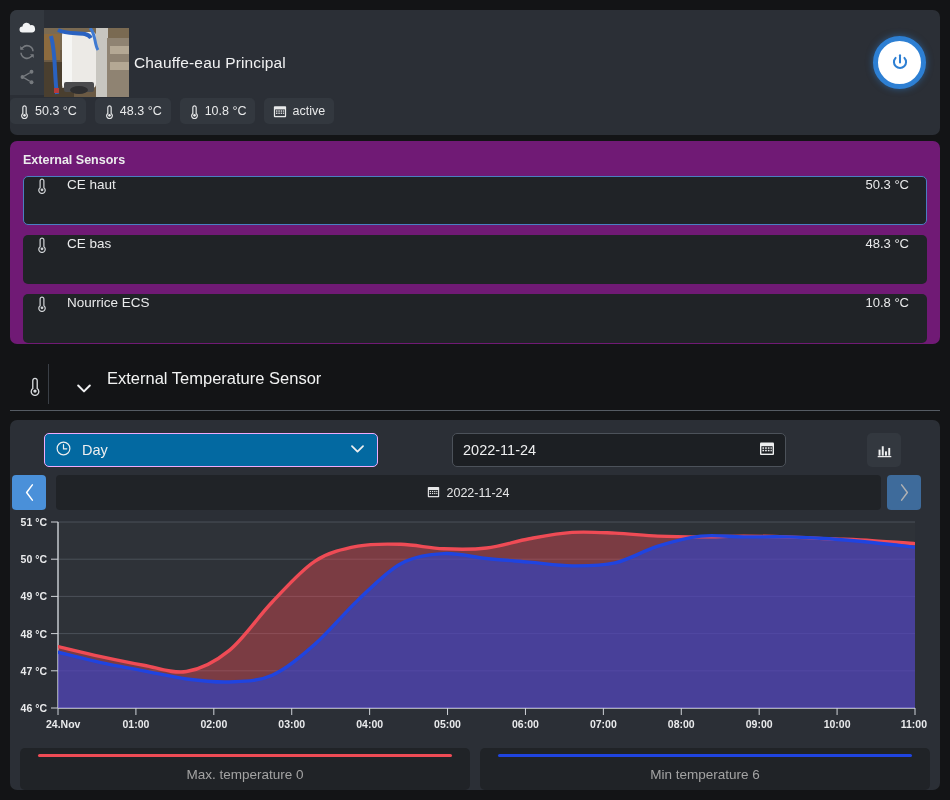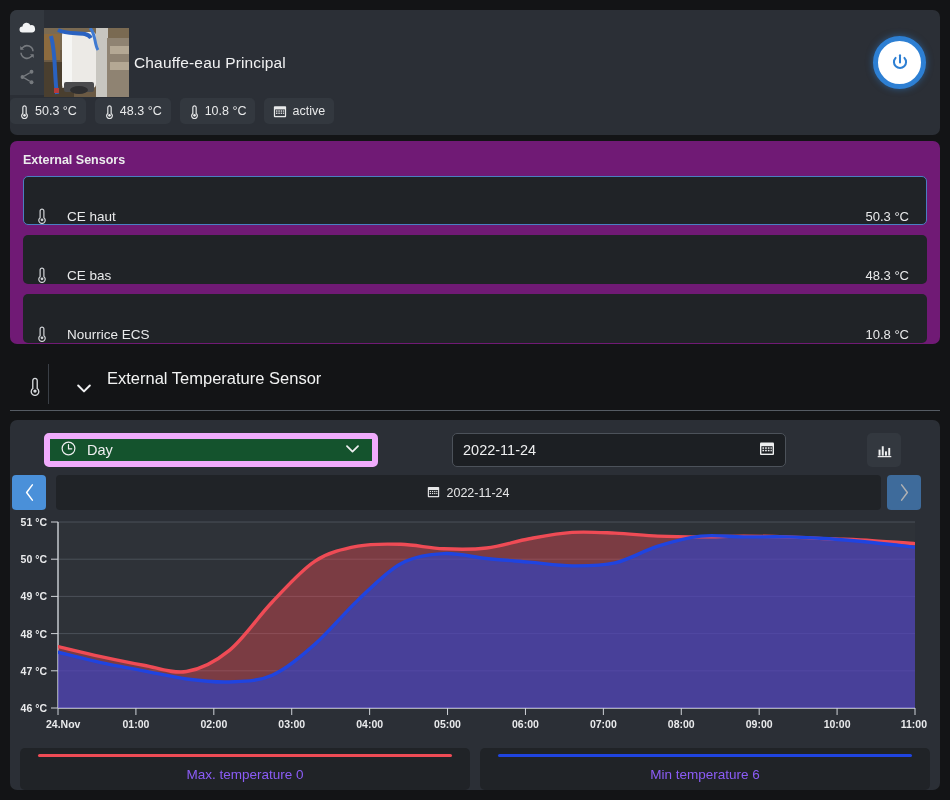--- a/index.html
+++ b/index.html
@@ -88,21 +88,21 @@
   }
   .sensors-title {
     font-size: 12.5px; font-weight: bold;
     color: #eceded;
     margin: 4px 0 9px 0;
   }
   .sensor-row {
     height: 49px;
     background: #202327;
     border-radius: 5px;
-    display: flex; align-items: flex-end;
+    display: flex; align-items: flex-start;
     padding: 0 17px 0 12px;
     margin-bottom: 10px;
     border: 1px solid transparent;
   }
   .sensor-row.selected {
     border: 1px solid #4a7fc1;
   }
   .sensor-name {
     font-size: 13.5px; color: #e9eaeb;
     margin-left: 19px;
@@ -146,22 +146,22 @@
     background: #2b2f36;
     border-radius: 7px;
   }
   .controls {
     position: absolute; left: 0; top: 0;
     width: 930px; height: 60px;
   }
   .select-box {
     position: absolute; left: 34px; top: 13px;
     width: 334px; height: 34px;
-    background: #14532d;
-    border: 6px solid #f0abfc;
+    background: #0369a1;
+    border: 1px solid #f0abfc;
     border-radius: 5px;
     display: flex; align-items: center;
     padding: 0 10px;
     cursor: pointer;
   }
   .select-label { font-size: 14.5px; color: #eeeff0; margin-left: 10px; }
   .select-chev { margin-left: auto; }
 
   .date-box {
     position: absolute; left: 442px; top: 13px;
@@ -229,21 +229,21 @@
     border-radius: 5px;
     position: relative;
     display: flex; align-items: flex-end; justify-content: center;
     padding-bottom: 8px;
     cursor: pointer;
   }
   .legend-line {
     position: absolute; left: 18px; right: 18px; top: 6px;
     height: 3px; border-radius: 2px;
   }
-  .legend-text { font-size: 13.5px; color: #8b5cf6; }
+  .legend-text { font-size: 13.5px; color: #a3a3a3; }
 
   .tick-label { font-size: 10.5px; fill: #e9eaec; font-family: "Liberation Sans", sans-serif; font-weight: bold; }
   .ytick-label { font-size: 10.5px; fill: #e9eaec; font-family: "Liberation Sans", sans-serif; font-weight: bold; }
 </style>
 </head>
 <body>
 
 <div class="device-panel">
 
   <div class="icon-rail">

